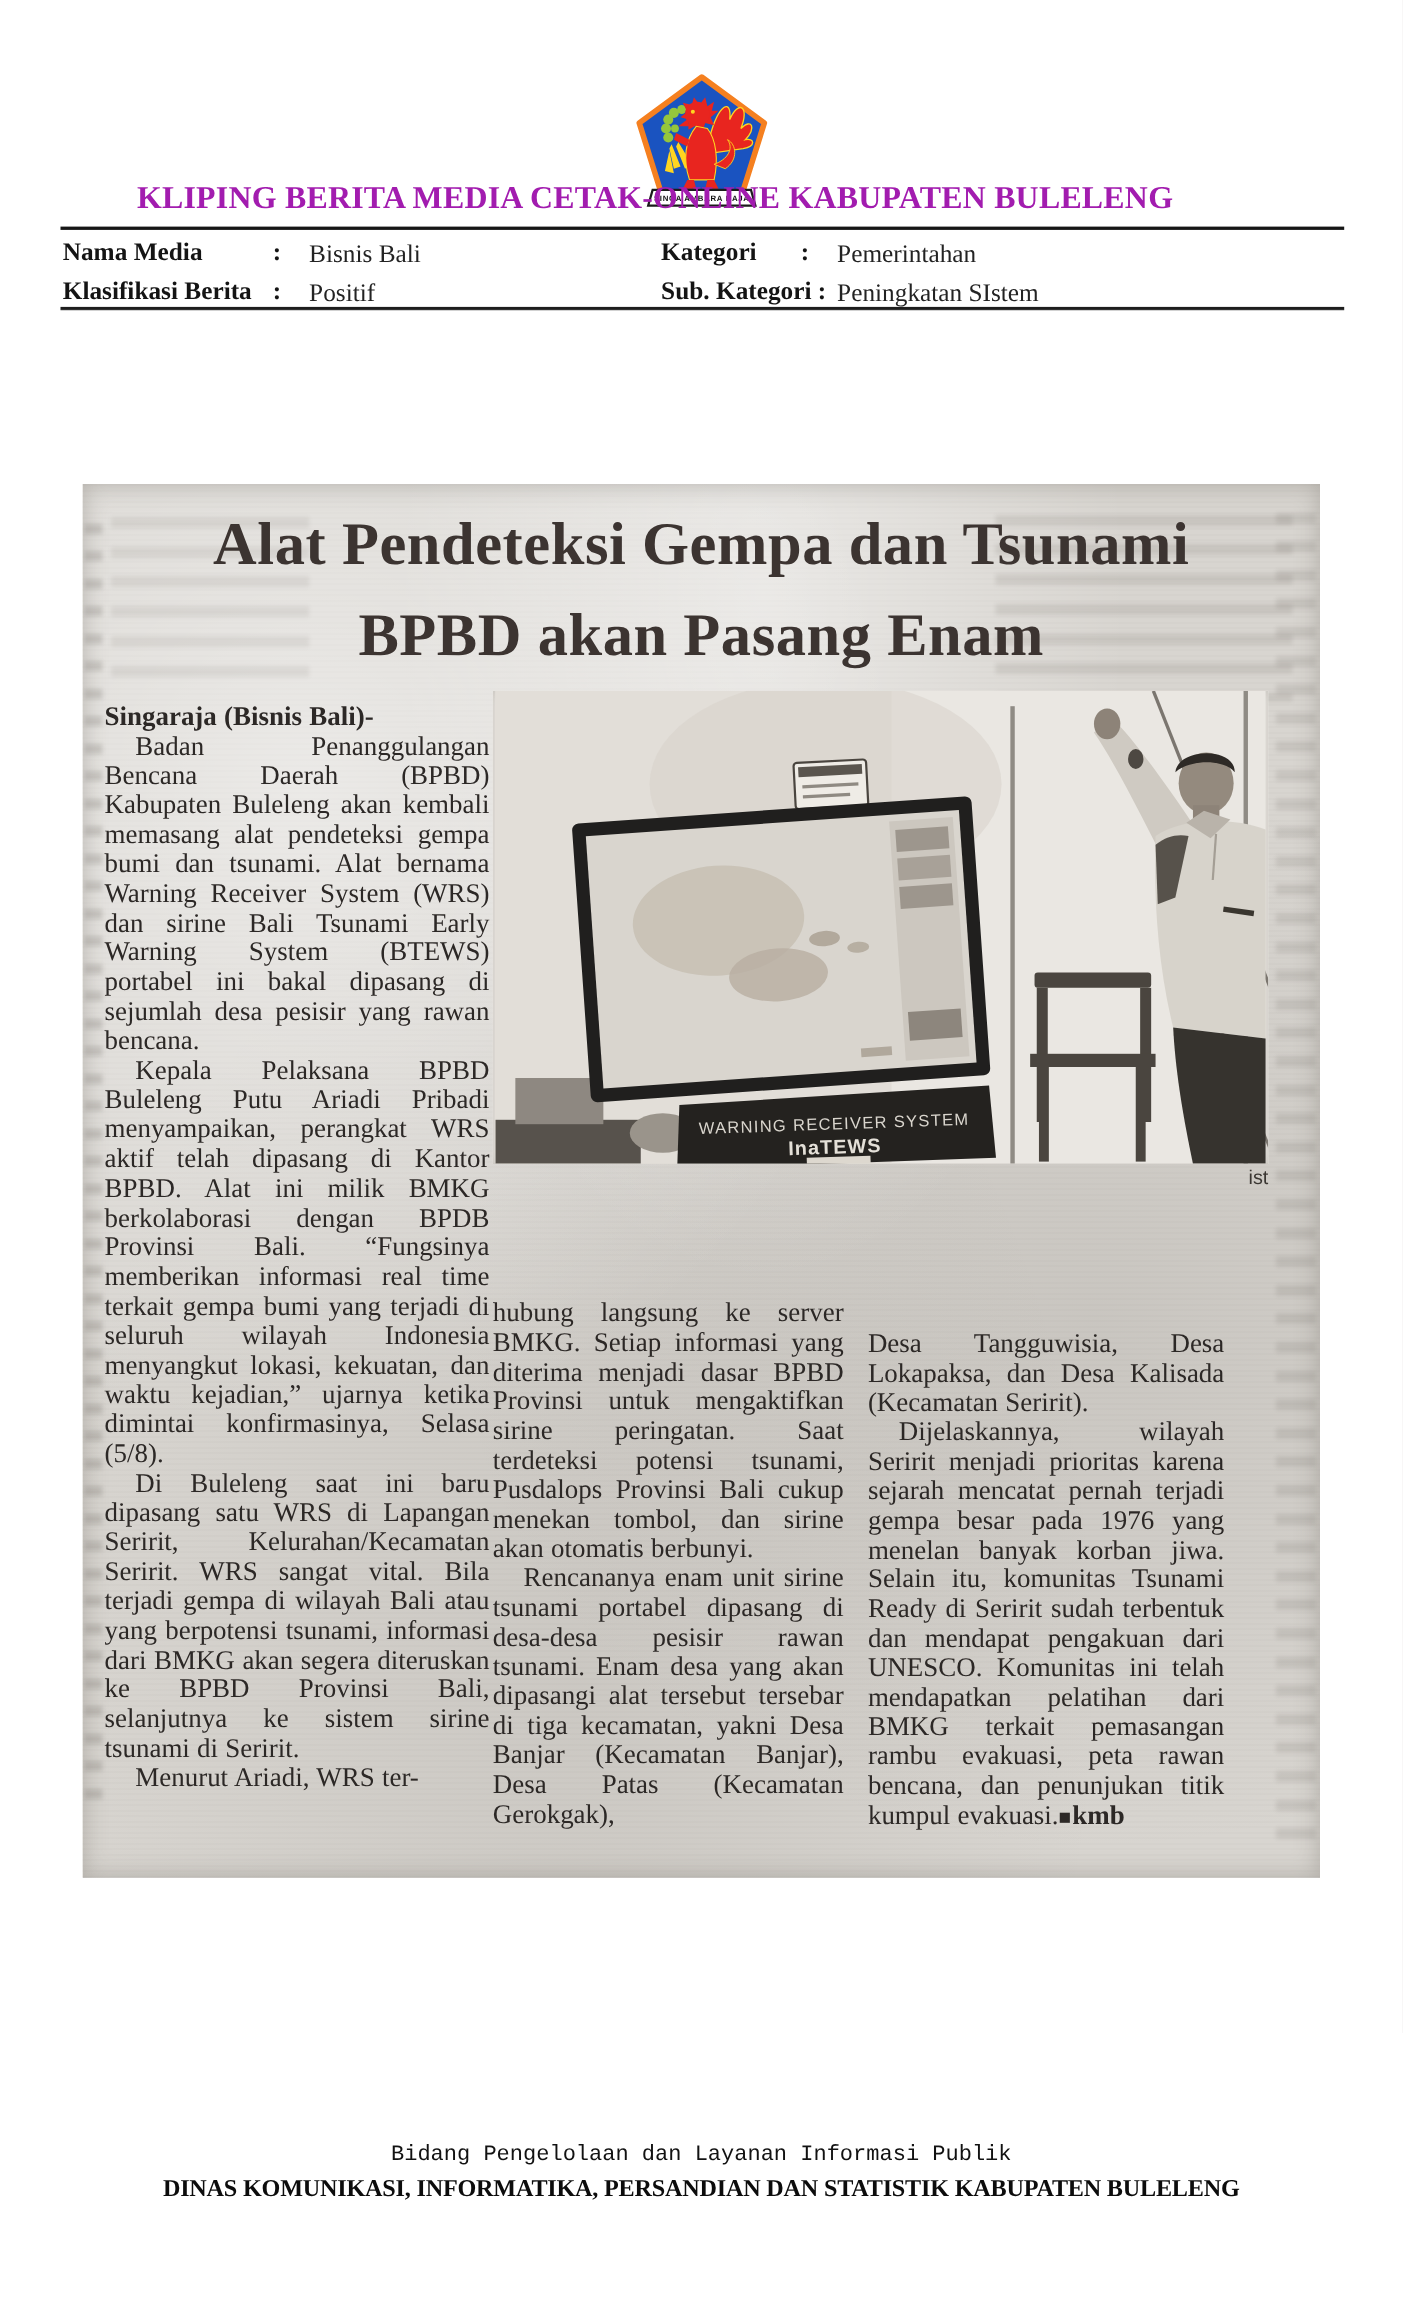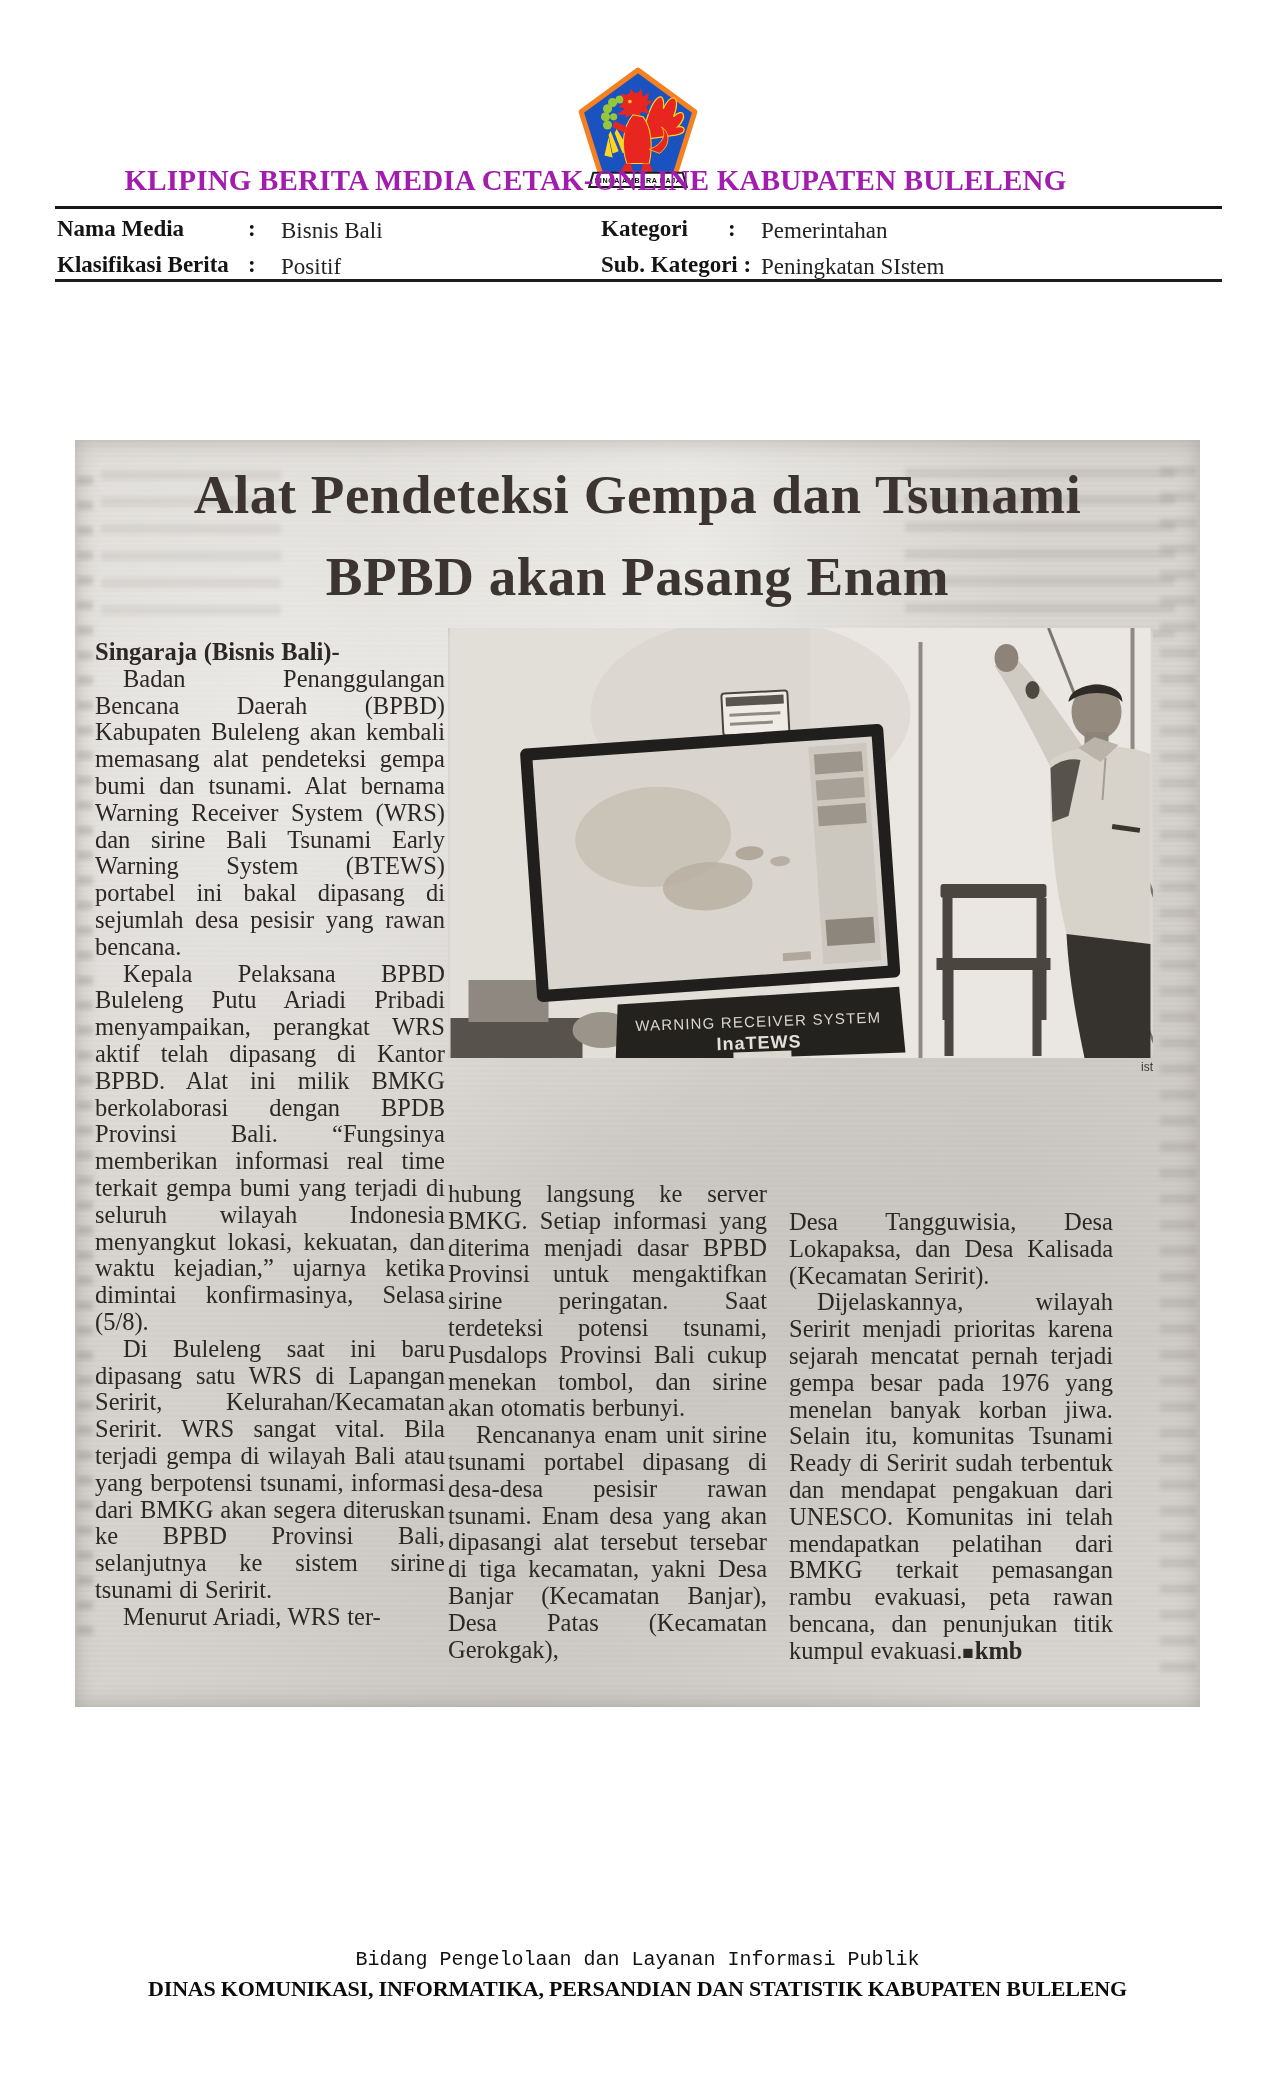--- a/index.html
+++ b/index.html
@@ -48,21 +48,21 @@
   .news-col p{margin:0;text-indent:28px;}
   .news-col p.no-indent{text-indent:0;}
   .dateline{font-weight:700;text-indent:0 !important;}
   .endmark{font-size:19px;letter-spacing:1px;}
   .byline{font-weight:700;}
 
   .photo{position:absolute;left:373px;top:188px;width:705px;height:430px;overflow:hidden;
          background:#e9e6e1;box-shadow:inset 0 0 14px rgba(90,84,76,.25);}
   .photo svg{display:block;width:100%;height:100%;}
   .photo-credit{position:absolute;left:978px;top:620px;width:100px;text-align:right;
-                font-family:"Liberation Sans",sans-serif;font-size:12px;color:#3a3632;}
+                font-family:"Liberation Sans",sans-serif;font-size:18px;color:#3a3632;}
   .caption{position:absolute;left:373px;top:650px;width:712px;
            font-family:"Liberation Sans",sans-serif;font-style:italic;
            font-size:24.5px;line-height:32px;color:#2e2a27;text-align:justify;}
   .caption .cap-lead{font-weight:700;}
 
   
   .footer-1{position:absolute;left:0;top:1948px;width:1275px;text-align:center;
             font-family:Liberation Mono, monospace;font-size:20px;color:#121212;}
   .footer-2{position:absolute;left:0;top:1976px;width:1275px;text-align:center;
             font-weight:700;font-size:22px;letter-spacing:-.2px;color:#0c0c0c;}

